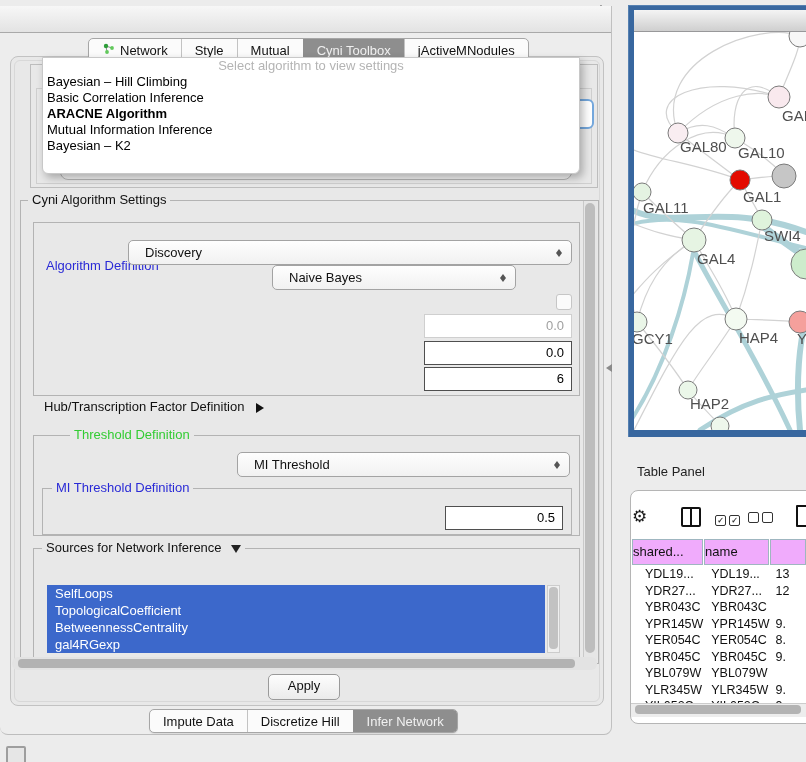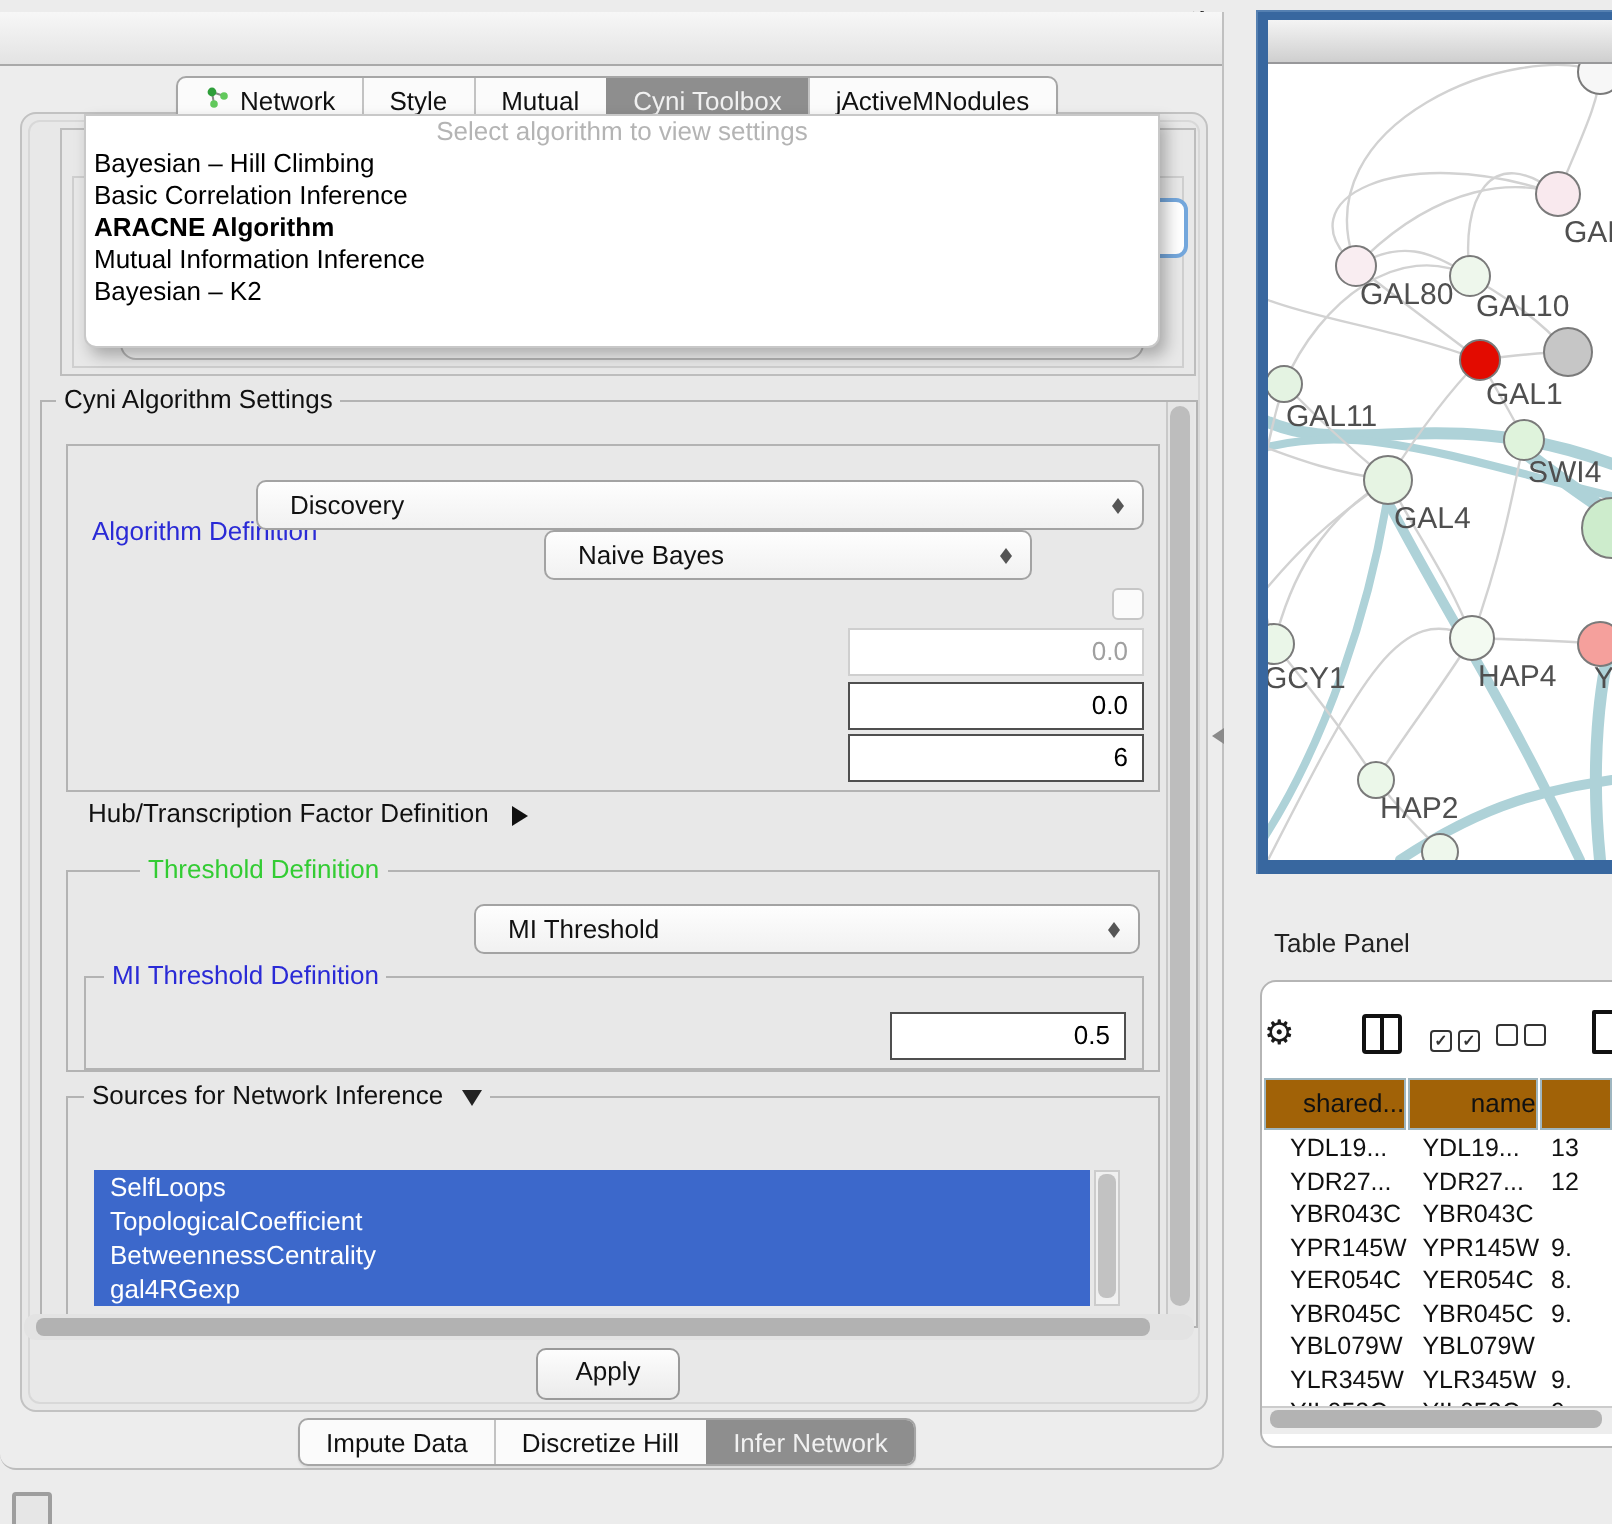--- a/index.html
+++ b/index.html
@@ -98,21 +98,21 @@
               border-radius:8px 0 0 8px;z-index:1;}
   .tool-ico{position:absolute;z-index:2;cursor:pointer;}
   #ico-gear{left:632px;top:506px;font-size:17px;color:#1b1b1b;}
   #ico-split{left:681px;top:507px;width:16px;height:16px;border:2px solid #111;border-radius:2px;}
   #ico-split:before{content:"";position:absolute;left:7px;top:0;width:2px;height:16px;background:#111;}
   .pairbox{display:inline-block;width:9px;height:9px;border:1.5px solid #333;border-radius:2px;margin-right:3px;
            font-size:8px;line-height:9px;text-align:center;color:#333;font-weight:bold;}
   #ico-checks{left:715px;top:511px;} #ico-boxes{left:748px;top:511px;}
   #ico-page{left:796px;top:505px;width:14px;height:18px;border:2px solid #111;border-radius:1px;background:#fff;}
   #tbl-head{left:632px;top:539px;width:174px;height:26px;display:flex;gap:1px;z-index:2;}
-  .th{background:#a16207;border:1px solid #9fb6c0;box-sizing:border-box;text-align:right;line-height:24px;font-size:13px;color:#111;}
+  .th{background:#f0abfc;border:1px solid #9fb6c0;box-sizing:border-box;text-align:left;line-height:24px;font-size:13px;color:#111;}
   .c0{width:79px;} .c1{width:72px;} .c2{width:40px;}
   #tbl-body{left:632px;top:566px;width:174px;height:137px;overflow:hidden;z-index:2;}
   .tr{display:flex;height:16.5px;line-height:16.5px;font-size:12.5px;cursor:default;}
   .td{box-sizing:border-box;white-space:nowrap;overflow:hidden;}
   .td.c0{padding-left:13px;} .td.c1{padding-left:7px;} .td.c2{padding-left:6px;}
   #tbl-htrack{left:631px;top:703px;width:175px;height:13px;background:#ededed;border-top:1px solid #ccc;z-index:2;}
   #tbl-hthumb{left:635px;top:705px;width:166px;height:9px;background:#b3b3b3;border-radius:4px;z-index:3;}
 
   #mini-icon{left:6px;top:746px;width:16px;height:14px;border:2px solid #9e9e9e;background:#e6e6e6;border-radius:2px;}
 </style>

